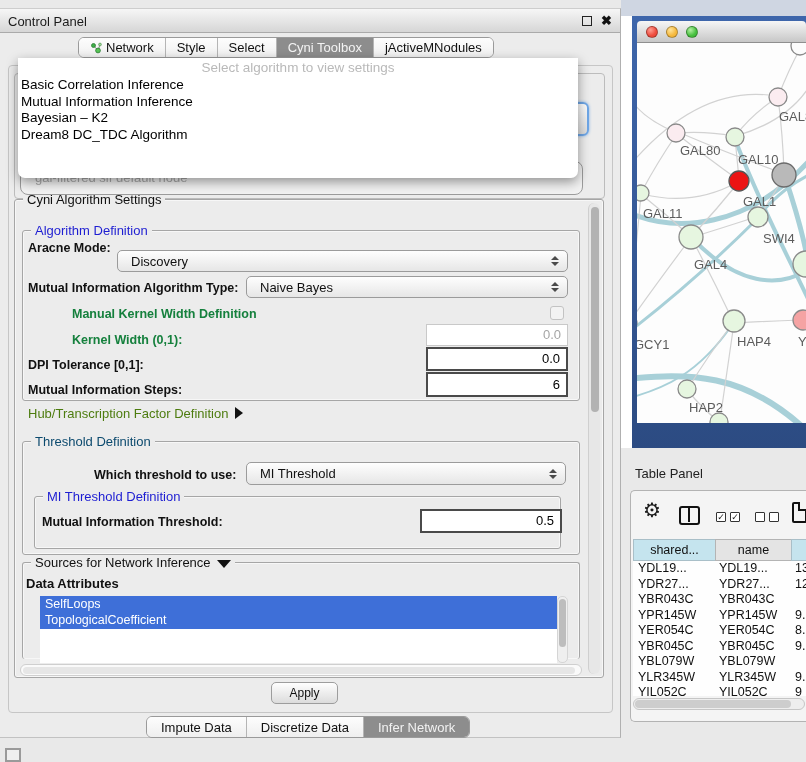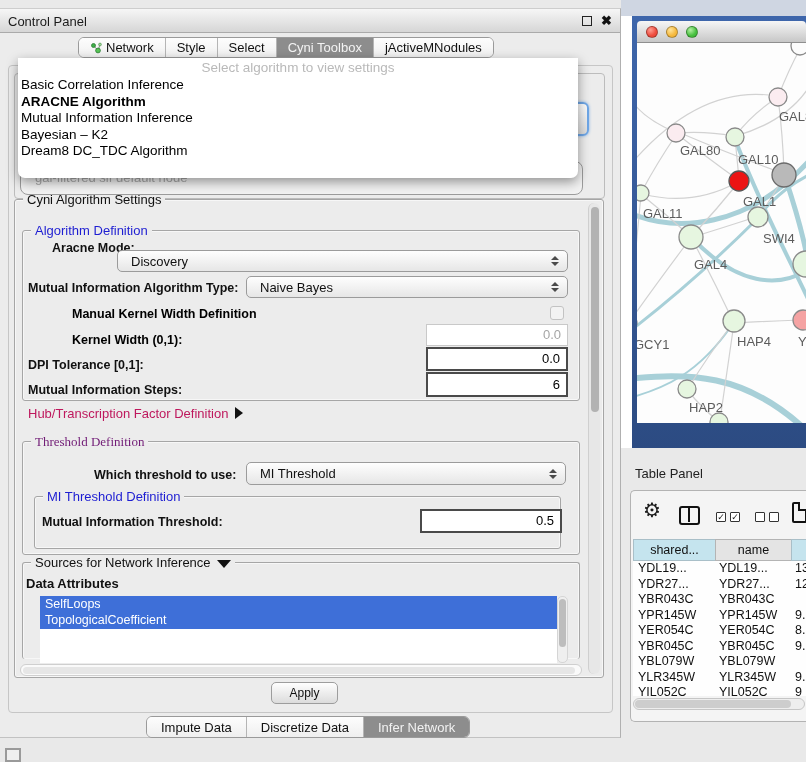--- a/index.html
+++ b/index.html
@@ -75,24 +75,24 @@
   .popup { position:absolute; left:18px; top:49px; width:560px; height:120px; background:#fff;
            border-radius:0 0 7px 7px; box-shadow:0 4px 12px rgba(0,0,0,.4); z-index:50; padding-top:2px; }
   .popup-placeholder { text-align:center; color:#b9b9b9; font-size:13.5px; height:17px; }
   .dd-item { font-size:13.5px; color:#000; line-height:16.6px; padding-left:3px; white-space:nowrap; }
   .dd-item.sel { font-weight:bold; }
 
   
   .groupbox { position:absolute; border:1px solid #a6a6a6; border-radius:3px; box-shadow:inset 0 0 0 1px rgba(255,255,255,.6); }
   .gb-title { position:absolute; top:-8px; left:8px; background:#ececec; padding:0 4px; font-size:13px; color:#111; white-space:nowrap; }
   .gb-title.blue { color:#1d1dd2; }
-  .gb-title.green { color:#701a75;font-family:Liberation Serif, serif; }
+  .gb-title.green { color:#0c4a6e; }
 
   .lbl { position:absolute; font-size:12.5px; font-weight:bold; color:#111; white-space:nowrap; }
-  .lbl.dis { color:#000000;padding-left:44px; }
+  .lbl.dis { color:#15803d;padding-left:44px; }
 
   .combo { position:absolute; height:22px; background:linear-gradient(#fefefe,#e6e6e6); border:1px solid #9b9b9b;
            border-radius:5px; font-size:13px; color:#111; display:flex; align-items:center; padding-left:13px; }
   .combo .spin { margin-left:auto; margin-right:8px; display:flex; flex-direction:column; gap:2px; }
   .combo .spin i { width:0; height:0; border-left:4px solid transparent; border-right:4px solid transparent; }
   .combo .spin i.up { border-bottom:4px solid #4a4a4a; }
   .combo .spin i.dn { border-top:4px solid #4a4a4a; }
 
   .field { position:absolute; background:#fff; font-size:13px; text-align:right; padding-right:6px; }
   .field.dis { border:1px solid #c9c9c9; color:#a5a5a5; }
@@ -108,21 +108,21 @@
   .attr-item.sel { background:#3e6fd8; color:#fff; }
   .list-vscroll { position:absolute; left:557px; top:587px; width:11px; height:67px; background:#efefef; border:1px solid #d5d5d5; border-radius:5px; }
   .list-vscroll .thumb { position:absolute; left:1px; top:2px; width:7px; height:48px; background:#bdbdbd; border-radius:4px; }
   .hscroll { position:absolute; left:20px; top:655px; width:562px; height:12px; border:1px solid #cfcfcf; border-radius:6px; background:#fafafa; }
   .hscroll .thumb { position:absolute; left:2px; top:1.5px; width:552px; height:7px; border-radius:4px; background:#e6e6e6; }
 
   .tri-right { display:inline-block; width:0; height:0; border-top:6px solid transparent; border-bottom:6px solid transparent;
                border-left:8px solid #111; margin-left:7px; vertical-align:-1px; }
   .tri-down { display:inline-block; width:0; height:0; border-left:7px solid transparent; border-right:7px solid transparent;
               border-top:8px solid #111; margin-left:6px; vertical-align:-1px; }
-  .hub-row { position:absolute; left:28px; top:397px; font-size:13px; color:#be185d; }
+  .hub-row { position:absolute; left:28px; top:397px; font-size:13px; color:#4d7c0f; }
 
   .apply-btn { position:absolute; left:271px; top:673px; width:67px; height:22px; border:1px solid #9d9d9d; border-radius:5px;
                background:linear-gradient(#fefefe,#dcdcdc); font-size:12px; text-align:center; line-height:20px; color:#111; }
 
   .bottom-tabs { position:absolute; left:146px; top:707px; height:22px; display:flex; border:1px solid #9a9a9a;
                  border-radius:6px; overflow:hidden; font-size:13px; }
   .btab { padding:0 14px; line-height:21px; background:linear-gradient(#fdfdfd,#efefef); color:#111; border-right:1px solid #b5b5b5; }
   .btab:last-child { border-right:none; }
   .btab.sel { background:#8d8d8d; color:#f2f2f2; }
 
@@ -308,38 +308,37 @@
     <div class="content-frame"></div>
 
     <div class="bg-groupbox"></div>
     <div class="bg-blue-combo"></div>
     <div class="bg-combo">gal-filtered sif default node</div>
 
     <div class="popup">
       <div class="popup-placeholder">Select algorithm to view settings</div>
       <div>
           <div class="dd-item">Basic Correlation Inference</div>
-          <div class="dd-item sel">ARACNE Algorithm</div>
           <div class="dd-item">Mutual Information Inference</div>
           <div class="dd-item">Bayesian – K2</div>
           <div class="dd-item">Dream8 DC_TDC Algorithm</div>
         </div>
     </div>
 
     <div class="groupbox" style="left:14px; top:190px; width:590px; height:479px;">
       <span class="gb-title">Cyni Algorithm Settings</span>
     </div>
     <div class="vscroll">
         <span class="thumb"></span>
       </div>
 
     <div class="groupbox" style="left:22px; top:221px; width:558px; height:171px;">
       <span class="gb-title blue">Algorithm Definition</span>
     </div>
-    <span class="lbl" style="left:28px; top:232px;margin-left:24px;">Aracne Mode:</span>
+    <span class="lbl" style="left:28px; top:232px;">Aracne Mode:</span>
     <div class="combo" style="left:117px; top:241px; width:451px;">
       <span>Discovery</span>
       <span class="spin">
           <i class="up"></i>
           <i class="dn"></i>
         </span>
     </div>
     <span class="lbl" style="left:28px; top:272px;">Mutual Information Algorithm Type:</span>
     <div class="combo" style="left:246px; top:267px; width:322px;">
       <span>Naive Bayes</span>

